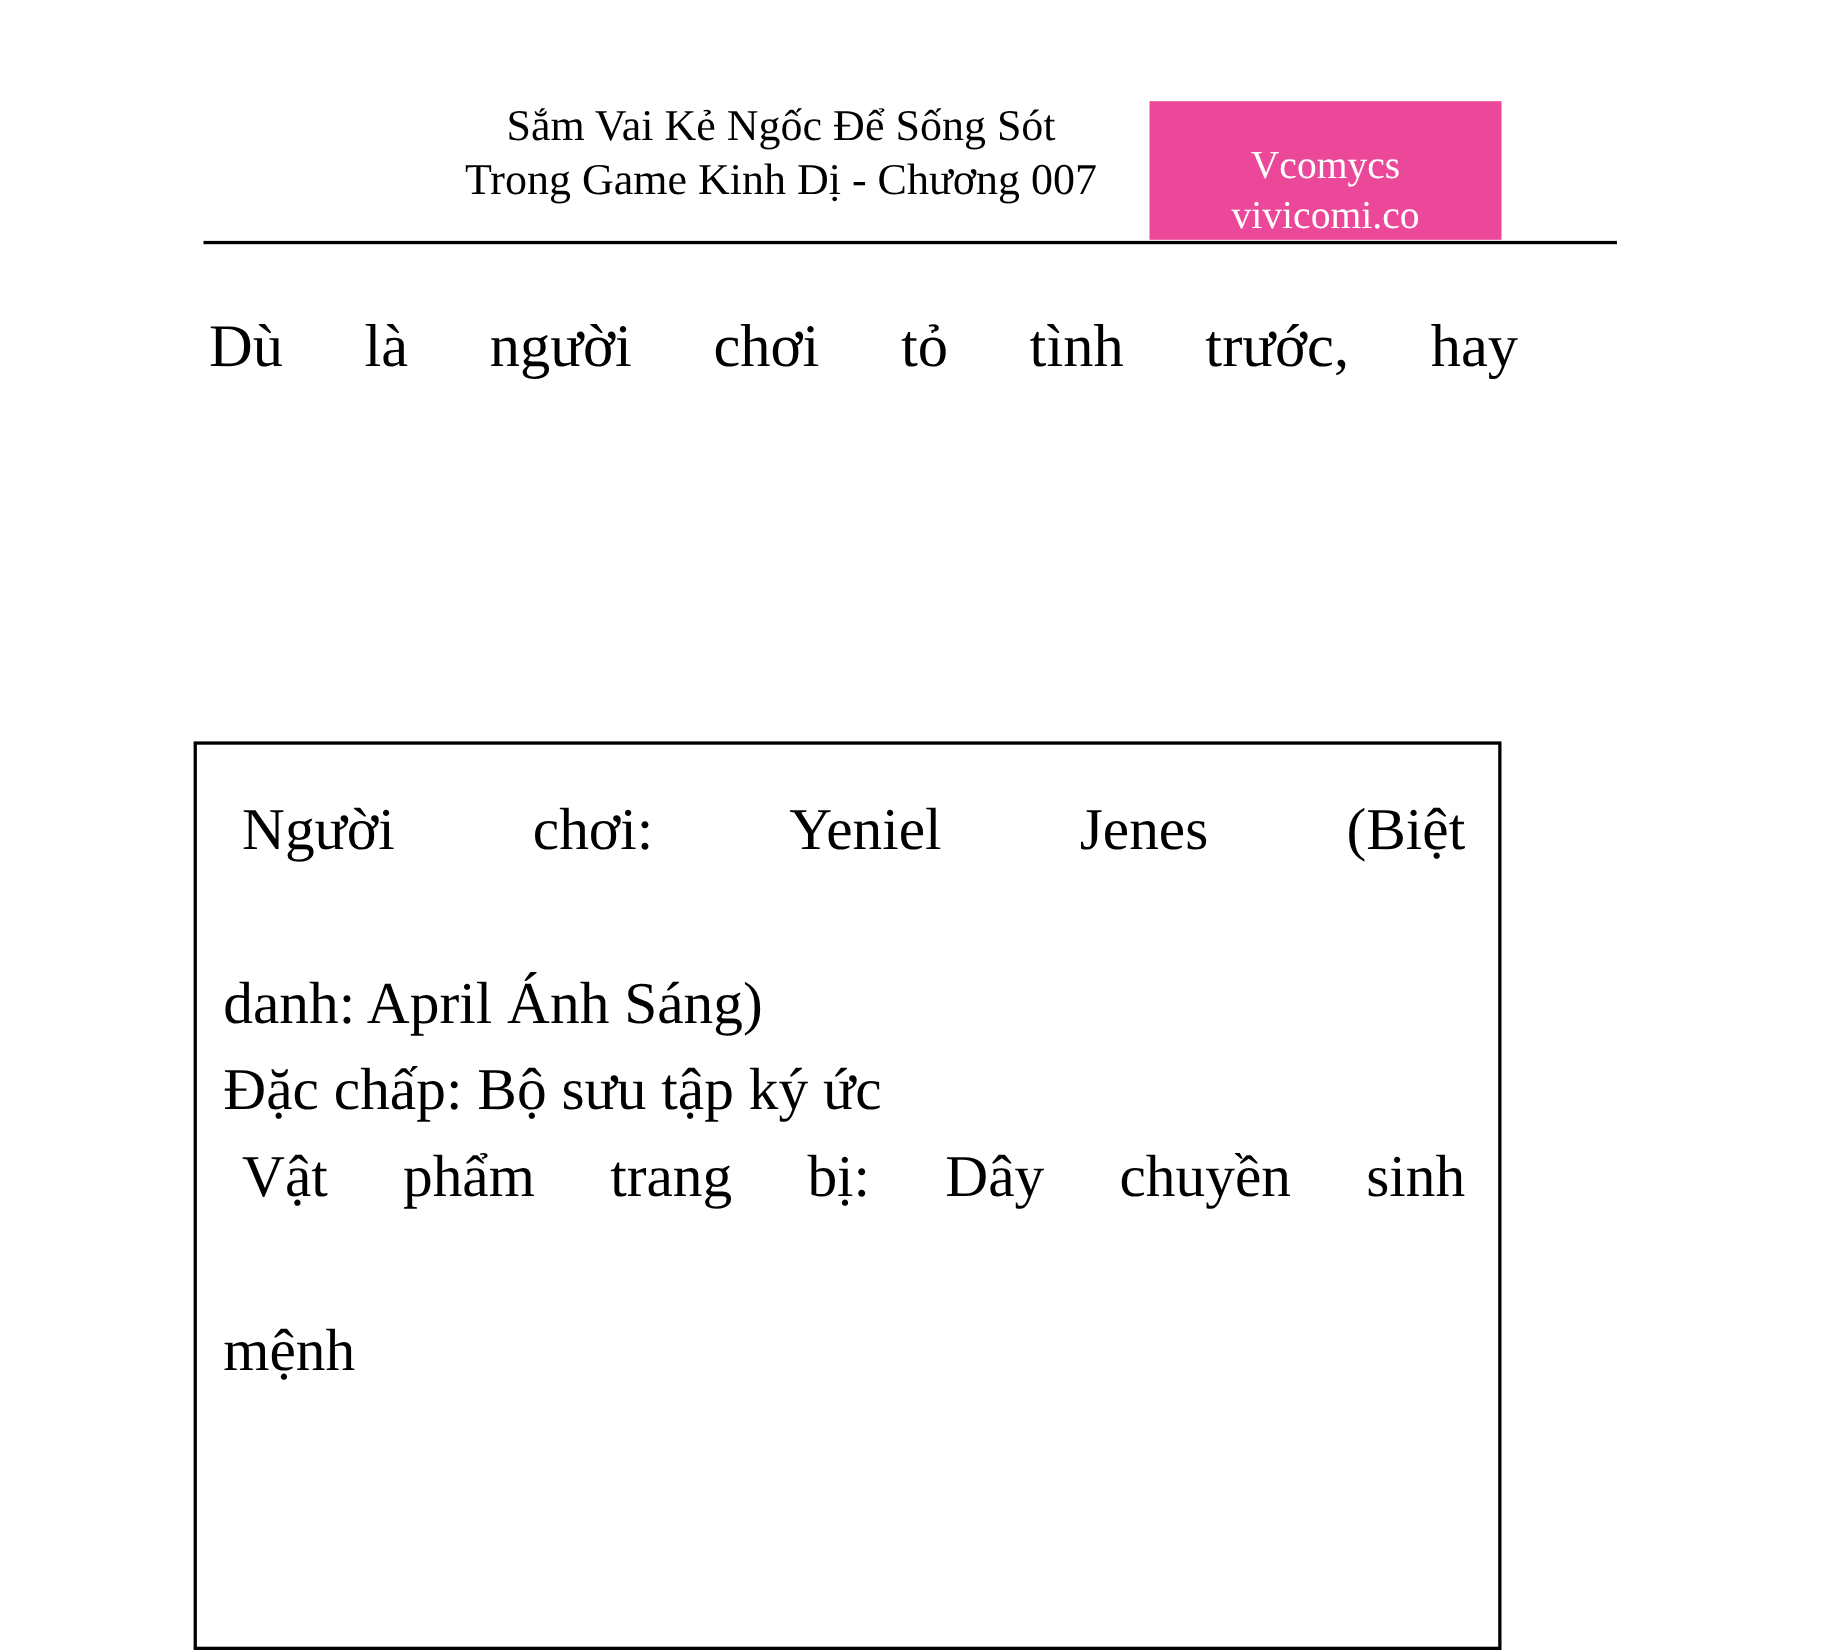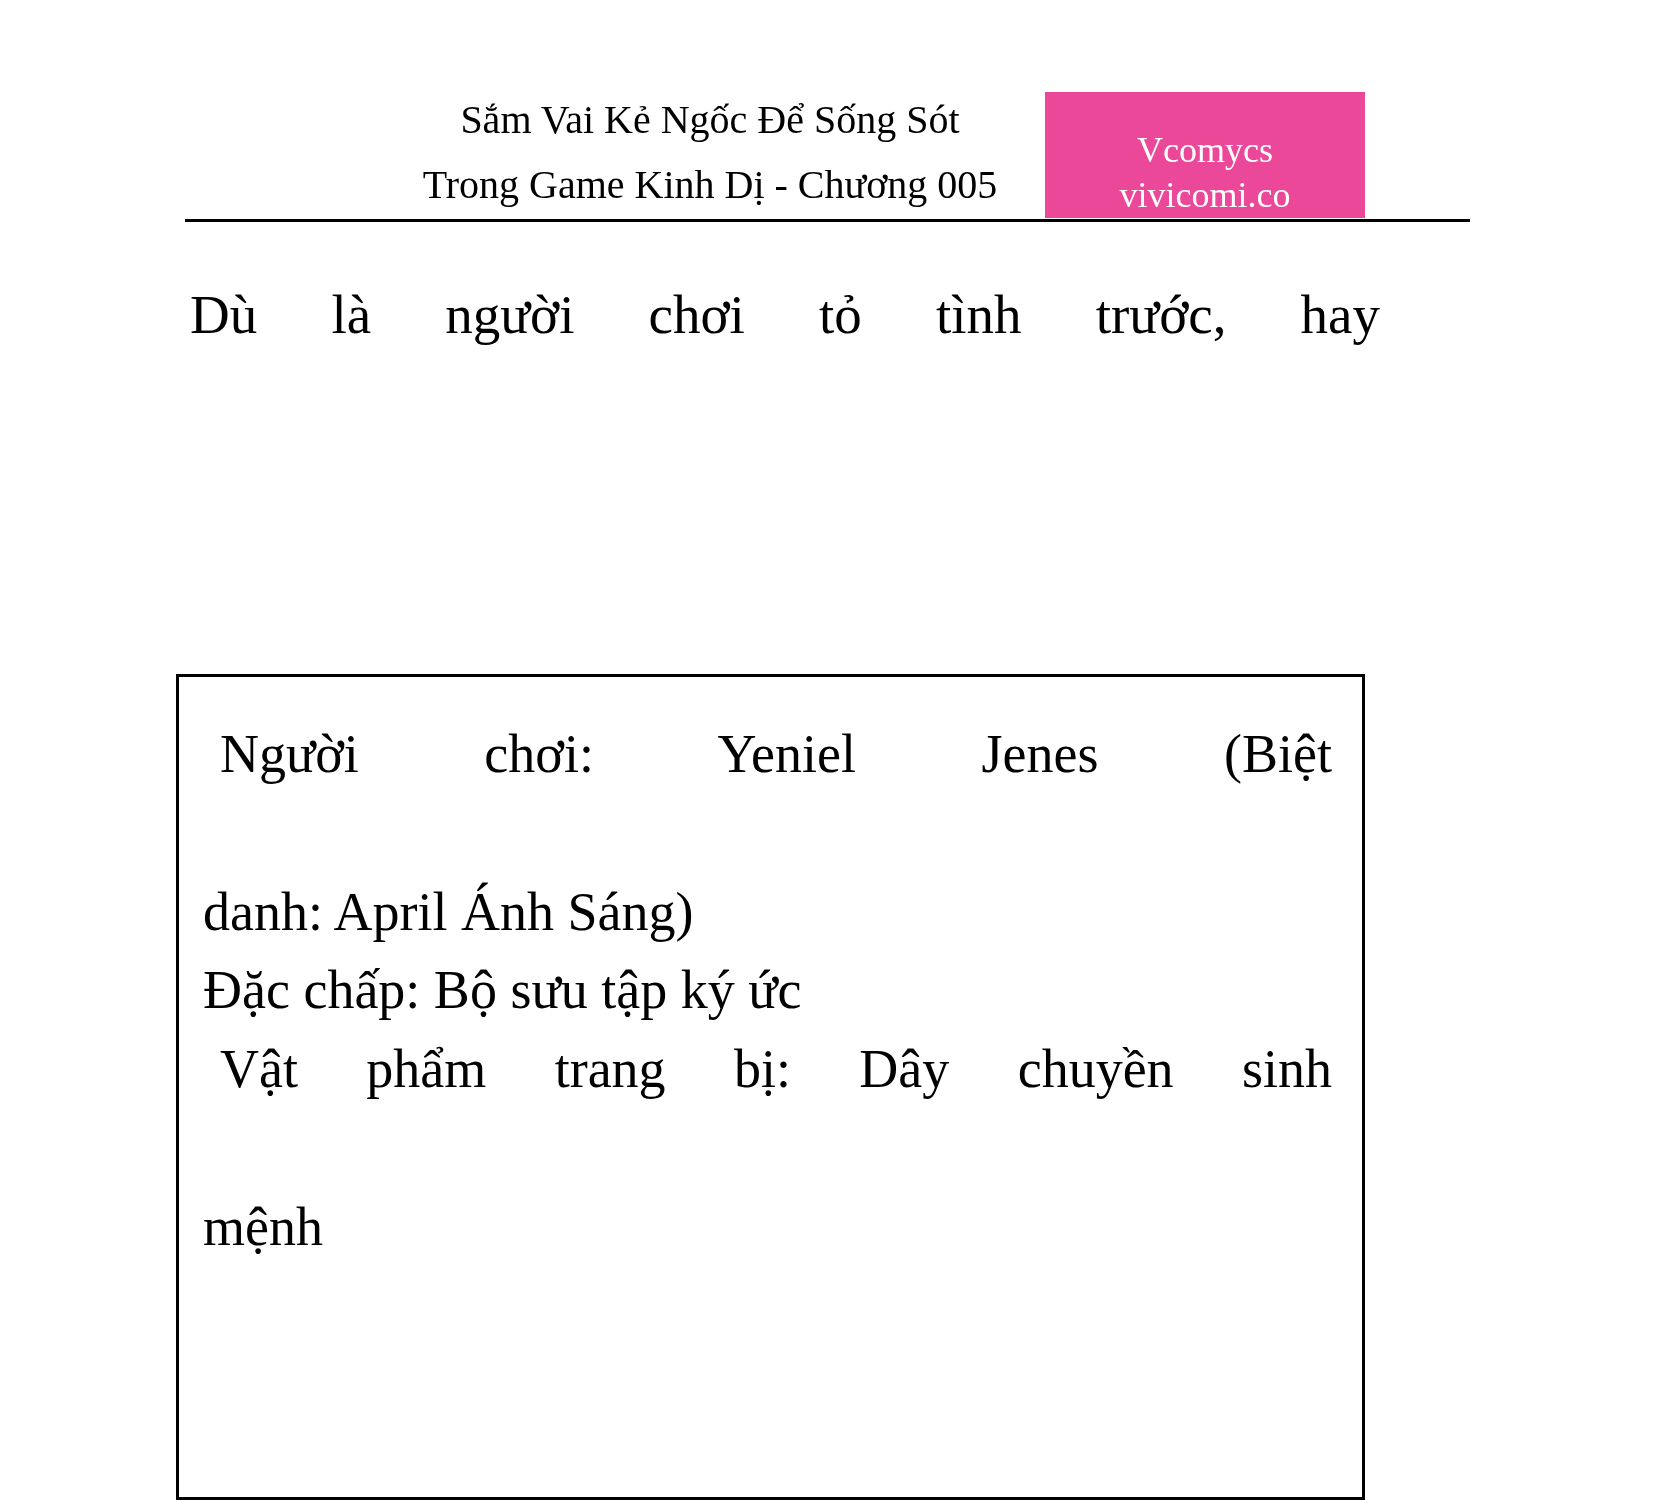--- a/index.html
+++ b/index.html
@@ -28,25 +28,23 @@
   }
   .header-title {
     position: absolute;
     left: 0;
     top: 0;
     width: 1050px;
     height: 126px;
     display: flex;
     flex-direction: column;
     align-items: center;
-    justify-content: center;
     line-height: 1.22;
     font-size: 40px;
     text-align: center;
-    gap: 16px;
   }
   .header-title .line {
     white-space: nowrap;
   }
   .brand {
     position: absolute;
     right: 105px;
     top: 2px;
     width: 320px;
     height: 126px;
@@ -115,21 +113,21 @@
     vertical-align: 0.16em;
     letter-spacing: 1px;
   }
 </style>
 </head>
 <body>
 
 <div class="header">
   <div class="header-title">
     <span class="line">Sắm Vai Kẻ Ngốc Để Sống Sót</span>
-    <span class="line">Trong Game Kinh Dị - Chương 005</span>
+    <span class="line">Trong Game Kinh Dị - Chương 007</span>
   </div>
   <div class="brand" style="background: #ec4899; justify-content: flex-end;">
     <span>Vcomycs</span>
     <span>vivicomi.co</span>
   </div>
 </div>
 
 <div class="narration">
   <span class="l1">Dù là người chơi tỏ tình trước, hay</span>
 </div>

